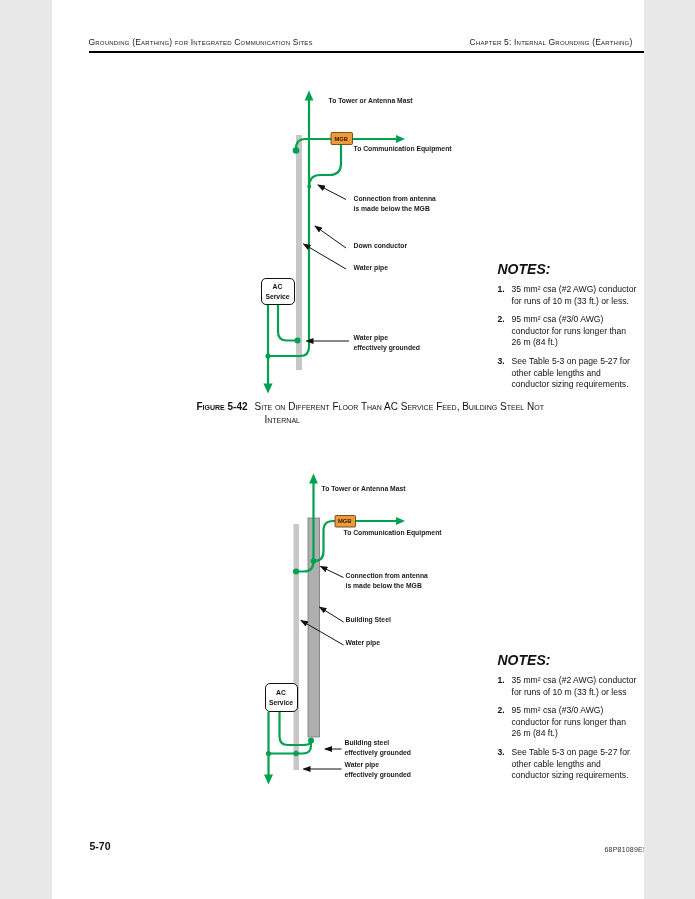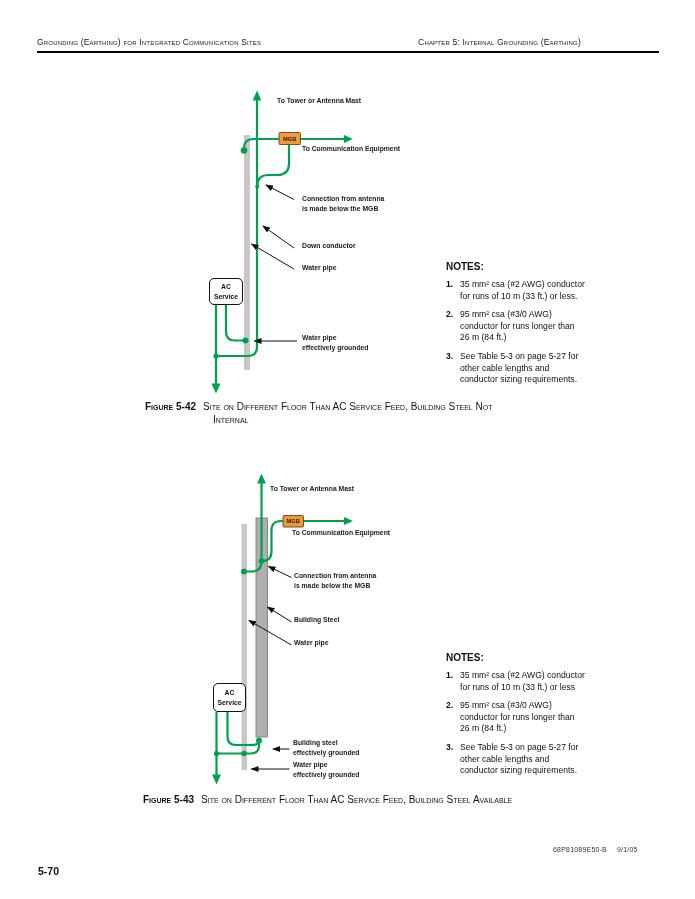--- a/index.html
+++ b/index.html
@@ -1,36 +1,36 @@
 <!DOCTYPE html>
 <html style="--conductor-green: #00A14E; --mgb-orange: #EC9A3C; --pipe-gray: #C7C7C7; --steel-gray: #AFAFAF;"><head>
 <meta charset="utf-8">
 <style>
   html,body{margin:0;padding:0;background:#e8e8e8;}
   .page{
-    position:relative;width:695px;height:899px;background:#ffffff;
+    position:relative;width:592px;height:899px;background:#ffffff;
     font-family:"Liberation Sans","DejaVu Sans",sans-serif;color:#111;
     margin:0 auto;overflow:hidden;
   }
   .abs{position:absolute;}
   
   .hdr{font-size:8.5px;font-variant:small-caps;letter-spacing:.2px;color:#1a1a1a;}
   .hdr-rule{border-top:2.4px solid #000;height:0;}
   .pgnum{font-size:10.5px;font-weight:bold;color:#111;}
   .ftr-small{font-size:7px;color:#333;letter-spacing:.2px;}
   
   .dlabel{font-size:6.8px;font-weight:bold;color:#1a1a1a;line-height:1.45;white-space:pre-line;}
   .mgb-box{display:flex;align-items:center;justify-content:center;
     font-size:5.8px;font-weight:bold;color:#2b1a00;}
   .ac-box{box-sizing:border-box;border:1.6px solid #111;border-radius:5px;background:#fff;
     display:flex;align-items:center;justify-content:center;text-align:center;
     font-size:6.8px;font-weight:600;line-height:1.35;white-space:pre-line;color:#111;}
   
   .notes{width:172px;}
-  .notes-title{font-size:10px;font-weight:bold;margin:0 0 7px 0;}
+  .notes-title{font-size:14px;font-weight:bold;margin:0 0 7px 0;font-style:italic;}
   .note-item{display:flex;font-size:8.6px;line-height:1.35;margin-bottom:7px;color:#111;}
   .note-num{font-weight:bold;width:14px;flex:none;}
   .note-text{white-space:pre-line;}
   
   .caption{font-size:10px;font-variant:small-caps;color:#111;white-space:nowrap;}
   .fig-label{font-weight:bold;margin-right:7px;}
   
   svg.linework{position:absolute;left:0;top:0;z-index:1;}
   .lbl-layer{position:absolute;left:0;top:0;width:695px;height:899px;z-index:2;pointer-events:none;}
   .lbl-layer > *{pointer-events:auto;}
@@ -187,22 +187,19 @@
 26 m (84 ft.)</span>
       </div>
       <div class="note-item">
         <span class="note-num">3.</span>
         <span class="note-text">See Table 5-3 on page 5-27 for
 other cable lengths and
 conductor sizing requirements.</span>
       </div>
     </div>
 
-    <div class="abs caption" style="left:143px;top:794px;">
-      <span class="fig-label">Figure 5-43</span><span>Site on Different Floor Than AC Service Feed, Building Steel Available</span>
-    </div>
-
-    <div class="abs pgnum" style="left:38px;top:840px;margin-top:25px;">5-70</div>
+
+    <div class="abs pgnum" style="left:38px;top:840px;">5-70</div>
     <div class="abs ftr-small" style="left:553px;top:846px;">68P81089E50-B</div>
     <div class="abs ftr-small" style="left:617px;top:846px;">9/1/05</div>
   </div>
 
 </div>
 
 </body></html>

